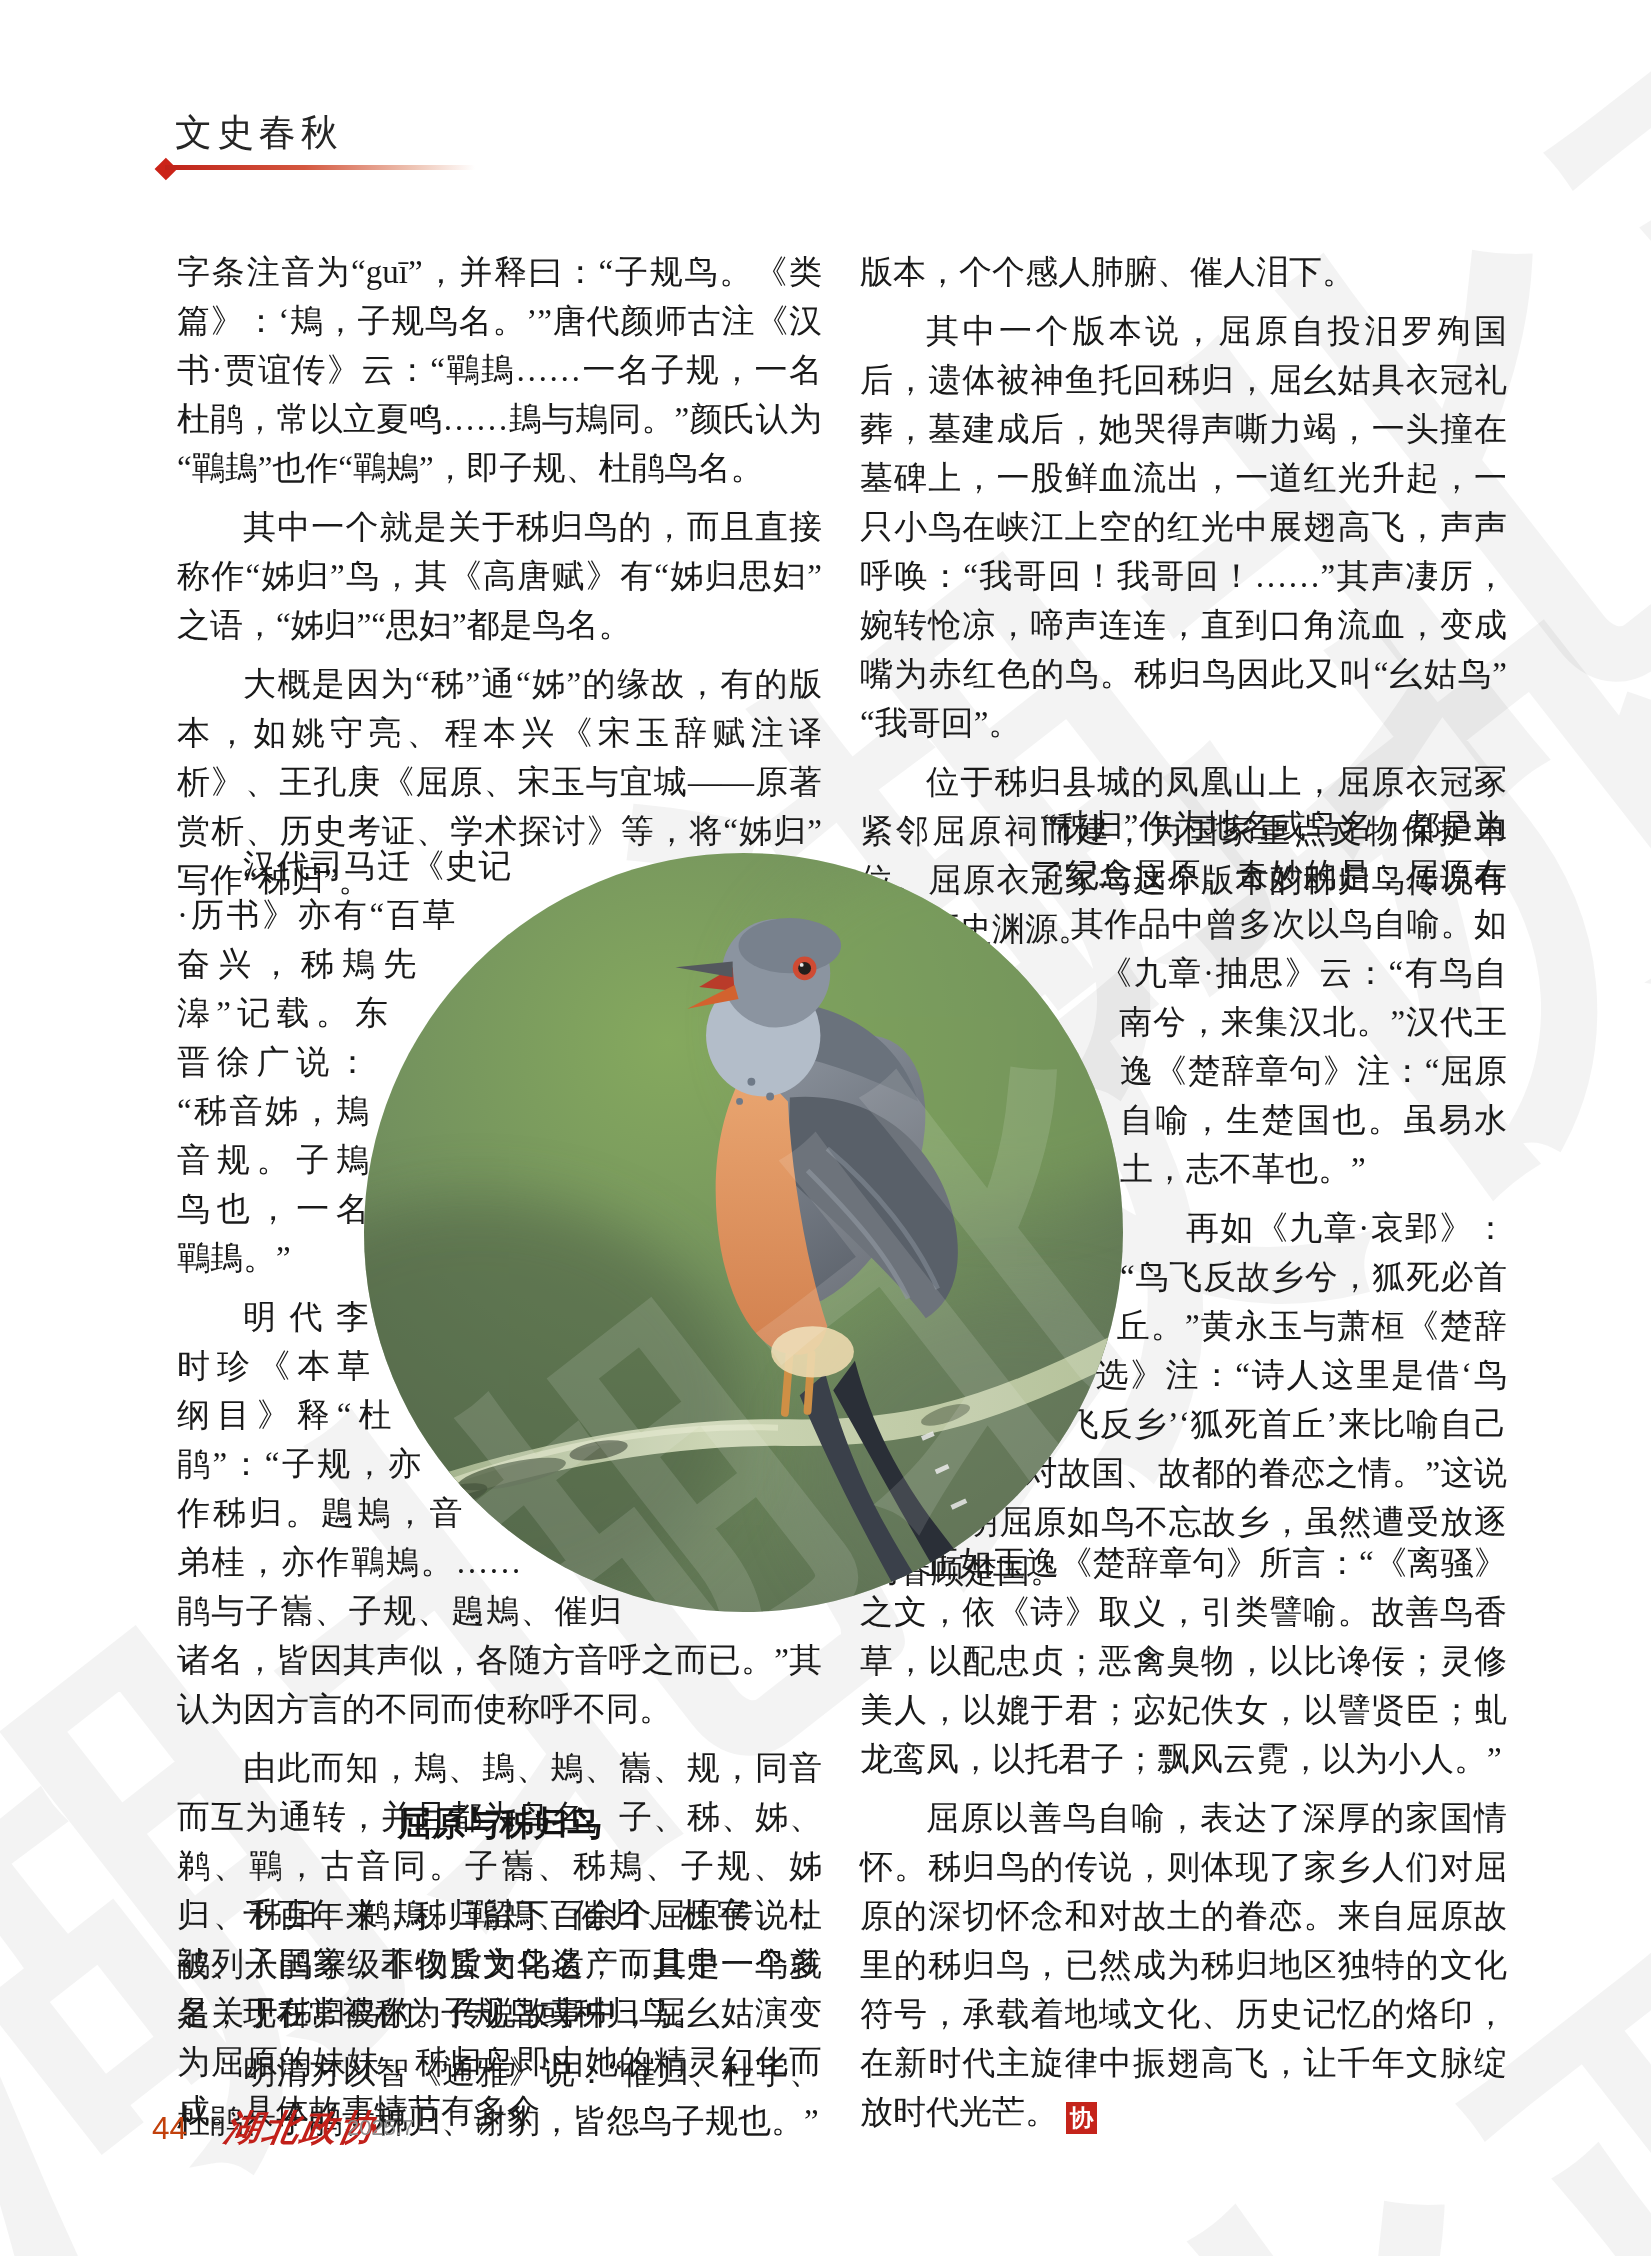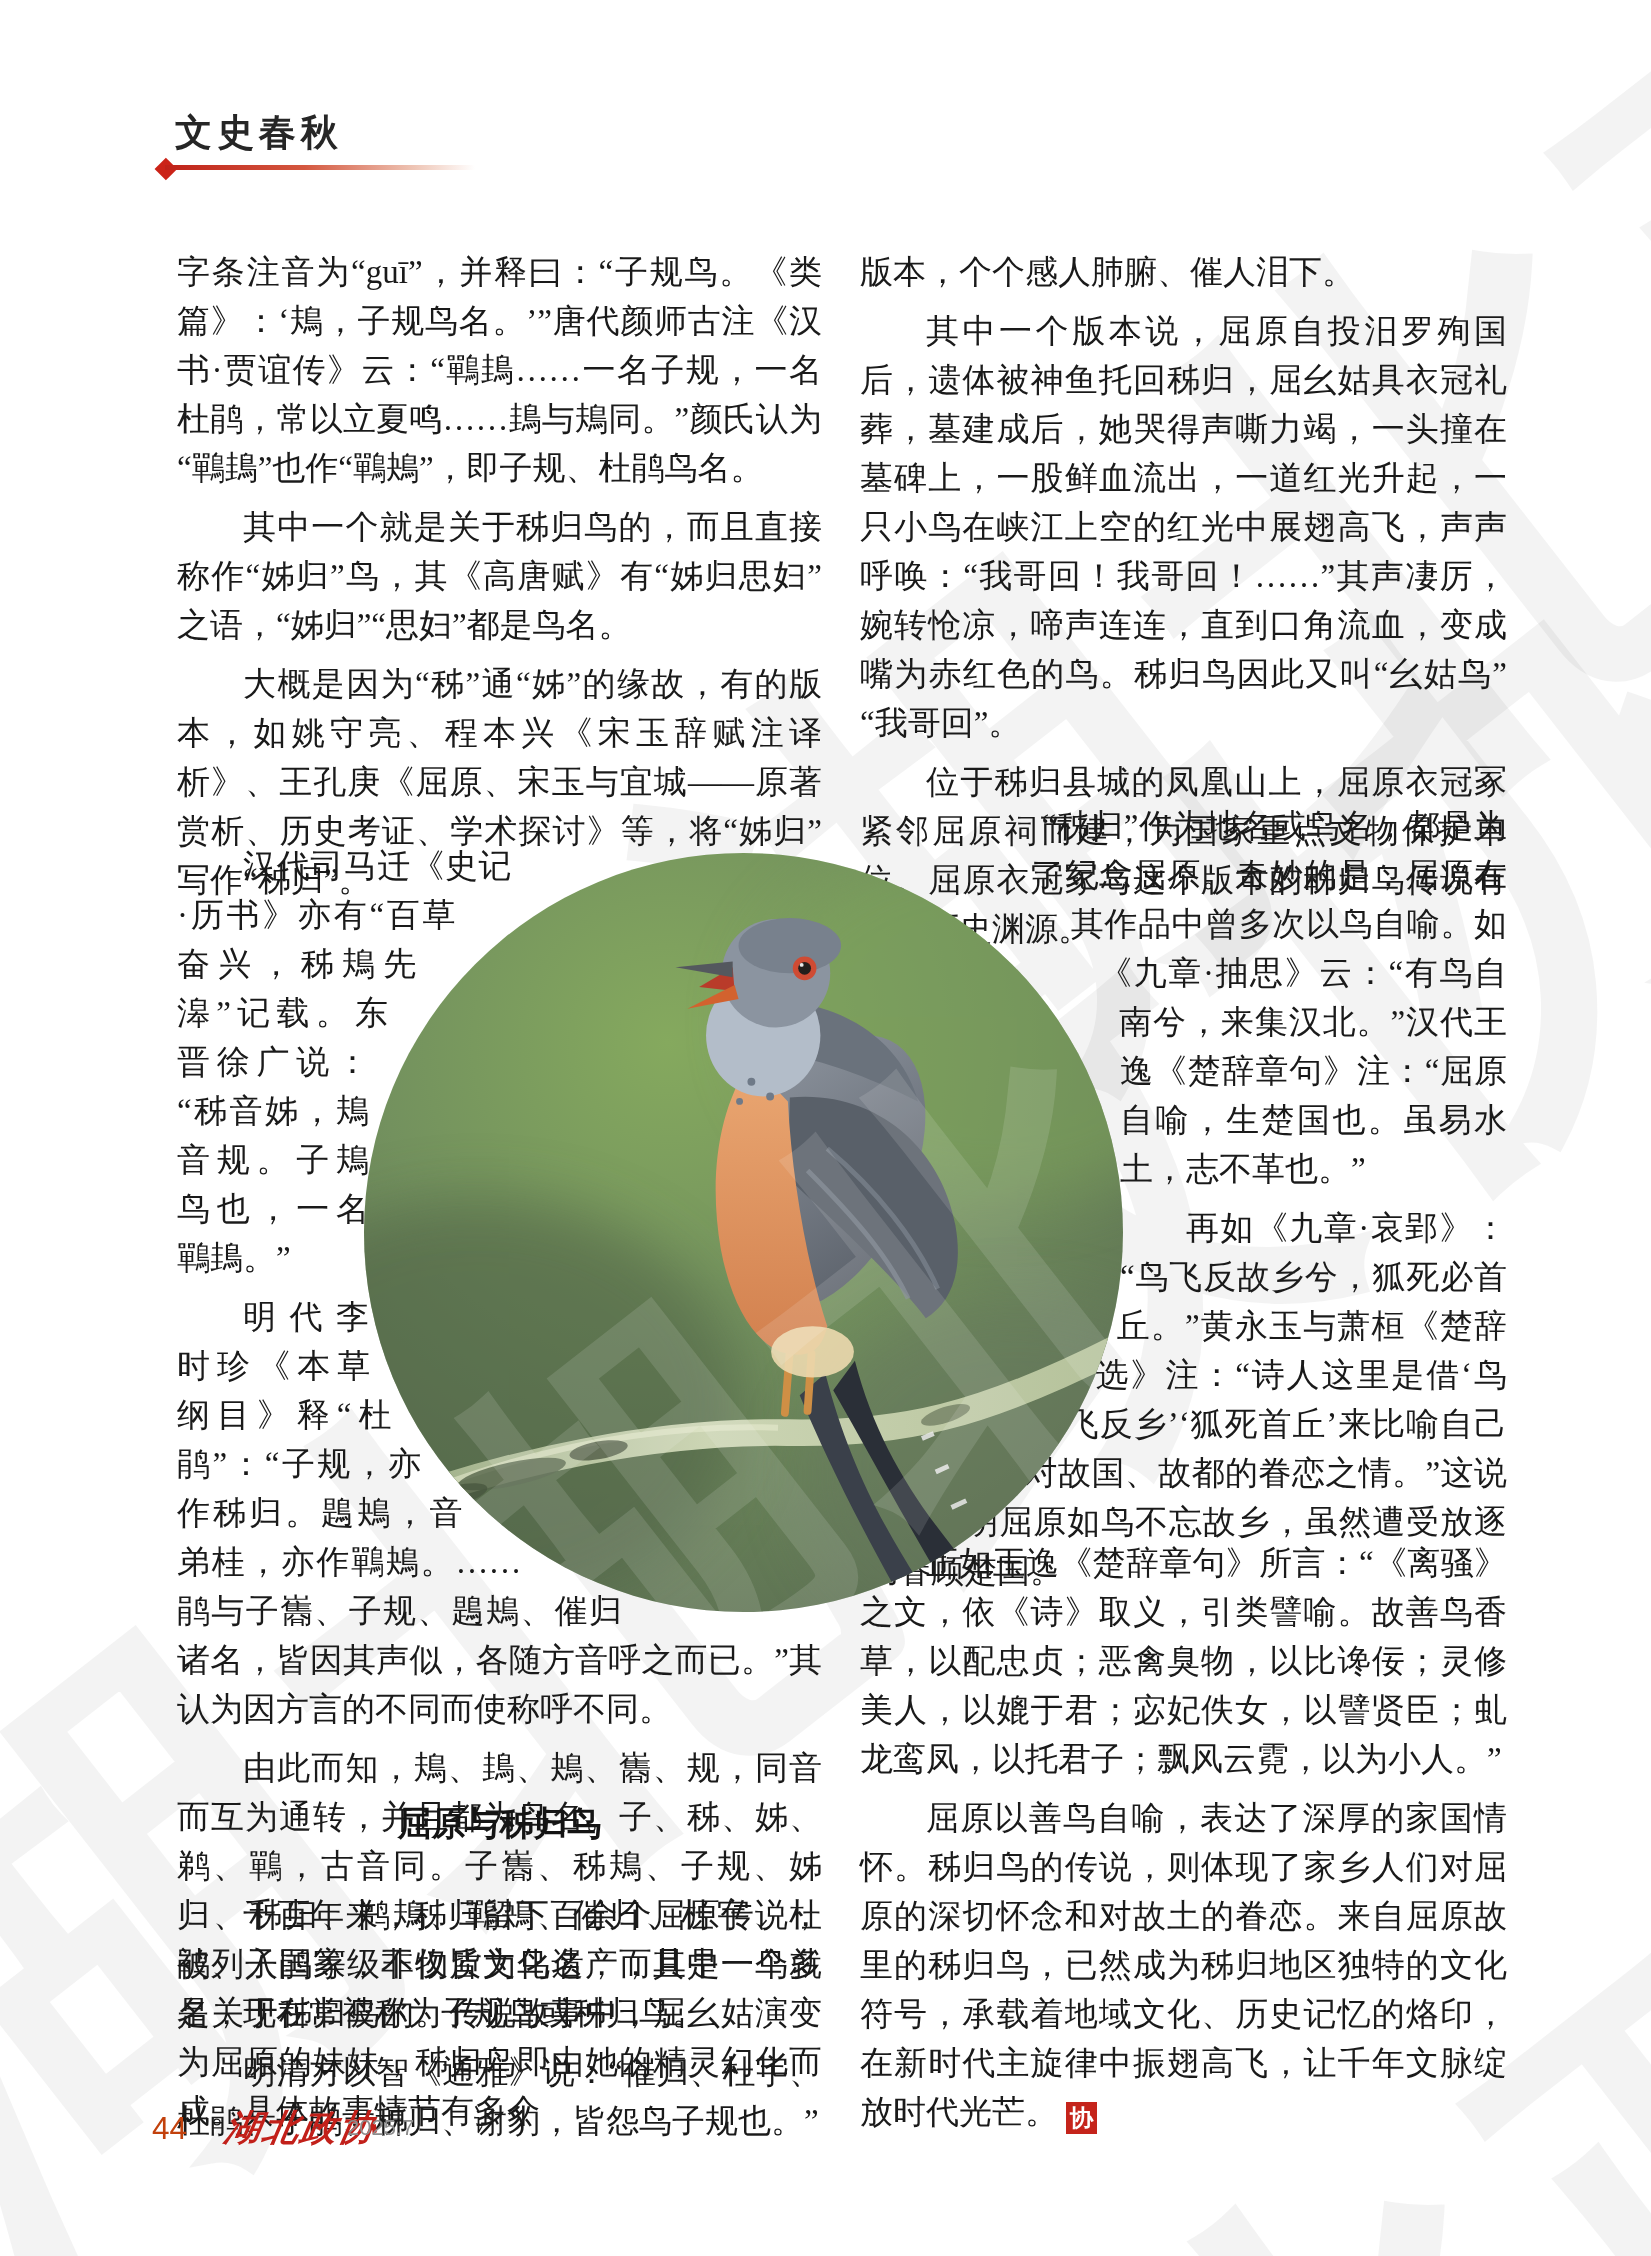--- a/index.html
+++ b/index.html
@@ -17,21 +17,21 @@
     transform:rotate(-38deg);transform-origin:left top;
   }
   
   .kicker-diamond{
     position:absolute;left:158px;top:161px;width:15.8px;height:15.8px;
     background:#cb2318;transform:rotate(45deg);
   }
   .kicker-title{
     position:absolute;left:175px;top:108px;
     font-family:"Liberation Sans","DejaVu Sans",sans-serif;
-    font-weight:bold;font-size:37px;letter-spacing:4.9px;color:#262626;
+    font-weight:normal;font-size:37px;letter-spacing:4.9px;color:#262626;
   }
   .kicker-line{
     position:absolute;left:165px;top:165px;width:310px;height:4.9px;
     background:linear-gradient(90deg,#bf2118 0%,#d4573f 45%,#eec4b4 80%,rgba(255,255,255,0) 100%);
   }
   
   .col{
     position:absolute;width:665px;font-size:33px;line-height:49px;
     text-align:justify;color:#1a1a1a;
   }

